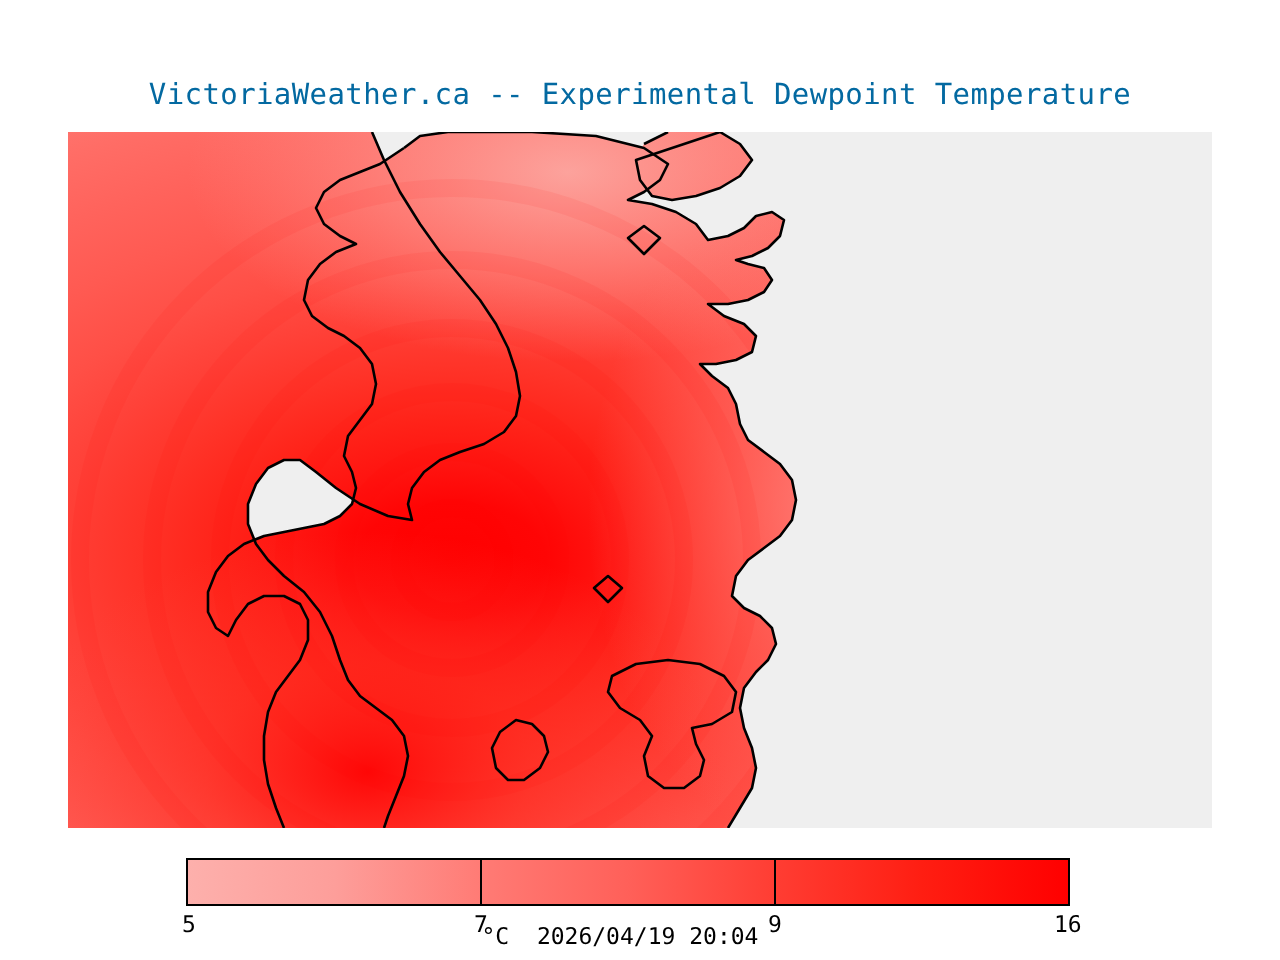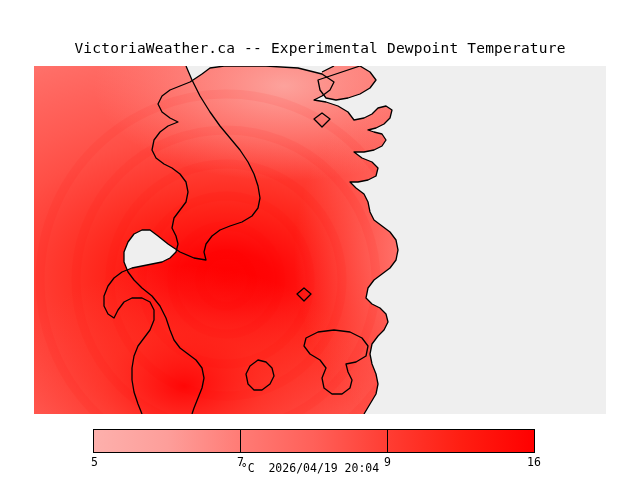--- a/index.html
+++ b/index.html
@@ -18,21 +18,21 @@
 
   
   #chart-title {
     position: absolute;
     left: 0;
     top: 40px;
     width: 640px;
     text-align: center;
     font-family: "DejaVu Sans Mono", "Liberation Mono", monospace;
     font-size: 14.5px;
-    color: #000000;
+    color: #0369a1;
     letter-spacing: 0.2px;
     white-space: pre;
   }
 
   
   #map-frame {
     position: absolute;
     left: 34px;
     top: 66px;
     width: 572px;

